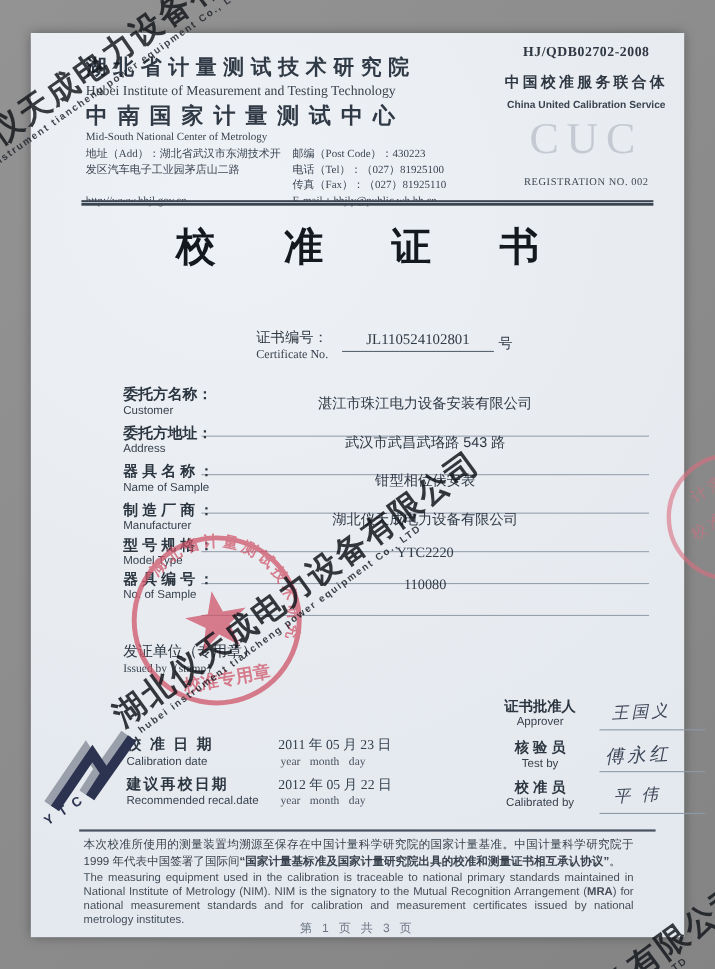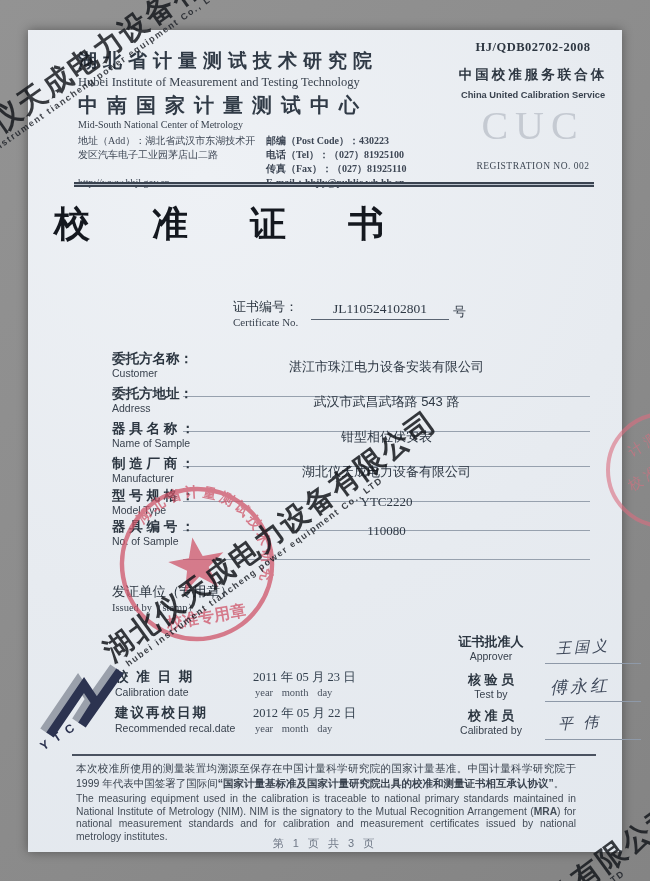--- a/index.html
+++ b/index.html
@@ -12,32 +12,32 @@
          box-shadow:0 0 10px rgba(0,0,0,.38);z-index:1;}
   .abs{position:absolute;}
   .serif{font-family:"Liberation Serif",serif;}
   
   .org-cn{left:50px;top:18px;font-size:19px;font-weight:bold;letter-spacing:6px;color:#303a46;}
   .org-en{left:50px;top:45px;font-size:12.5px;color:#39424e;}
   .ctr-cn{left:50px;top:62px;font-size:20px;font-weight:bold;letter-spacing:9px;color:#303a46;}
   .ctr-en{left:50px;top:89px;font-size:10px;color:#39424e;}
   .contact{font-size:10px;line-height:14px;color:#3d4document654;color:#3d4654;}
   .c1{left:50px;top:104px;width:215px;}
-  .c2{left:238px;top:104px;width:290px;font-weight:bold;}
+  .c2{left:238px;top:104px;width:290px;}
   .contact div{height:14px;white-space:nowrap;}
   .hdr-right{left:420px;top:10px;width:170px;text-align:center;color:#2e3742;}
   .doc-code{font-size:12.5px;font-weight:bold;letter-spacing:.5px;}
   .cucs-cn{margin-top:11px;font-size:13.5px;font-weight:bold;letter-spacing:3px;}
   .cucs-en{margin-top:6px;font-size:9.3px;font-weight:bold;color:#3a434f;}
   .cuc-big{margin-top:2px;font-size:40px;letter-spacing:7px;color:#c5cad2;font-family:"Liberation Serif",serif;}
   .reg-no{margin-top:12px;font-size:9.5px;color:#3f4854;letter-spacing:.5px;}
   .rule{left:46px;top:152px;width:520px;height:5px;
         background:linear-gradient(to bottom,#3a4350 0 2px,#b9c1cb 2px 3px,#3a4350 3px 5px);}
   
-  .title-cn{left:0;top:170px;width:100%;font-size:36px;font-weight:bold;
+  .title-cn{left:0;top:170px;width:100%;text-align:center;font-size:36px;font-weight:bold;
             letter-spacing:26px;text-indent:26px;color:#14181f;}
   .title-en{left:0;top:228px;width:100%;text-align:center;font-size:15.5px;font-weight:bold;
             word-spacing:10px;color:#1c222b;}
   .certno-cn{left:205px;top:268px;font-size:13px;color:#2d3742;}
   .certno-en{left:205px;top:286px;font-size:11px;color:#39424e;}
   .certno-val{left:283px;top:271px;width:138px;text-align:center;font-size:13.5px;color:#2f3945;
               border-bottom:1px solid #5a6472;padding-bottom:2px;}
   .certno-suf{left:425px;top:273px;font-size:13px;color:#2f3945;}
   
   .flab{font-size:13.5px;font-weight:600;color:#2c3641;left:84px;white-space:nowrap;}

